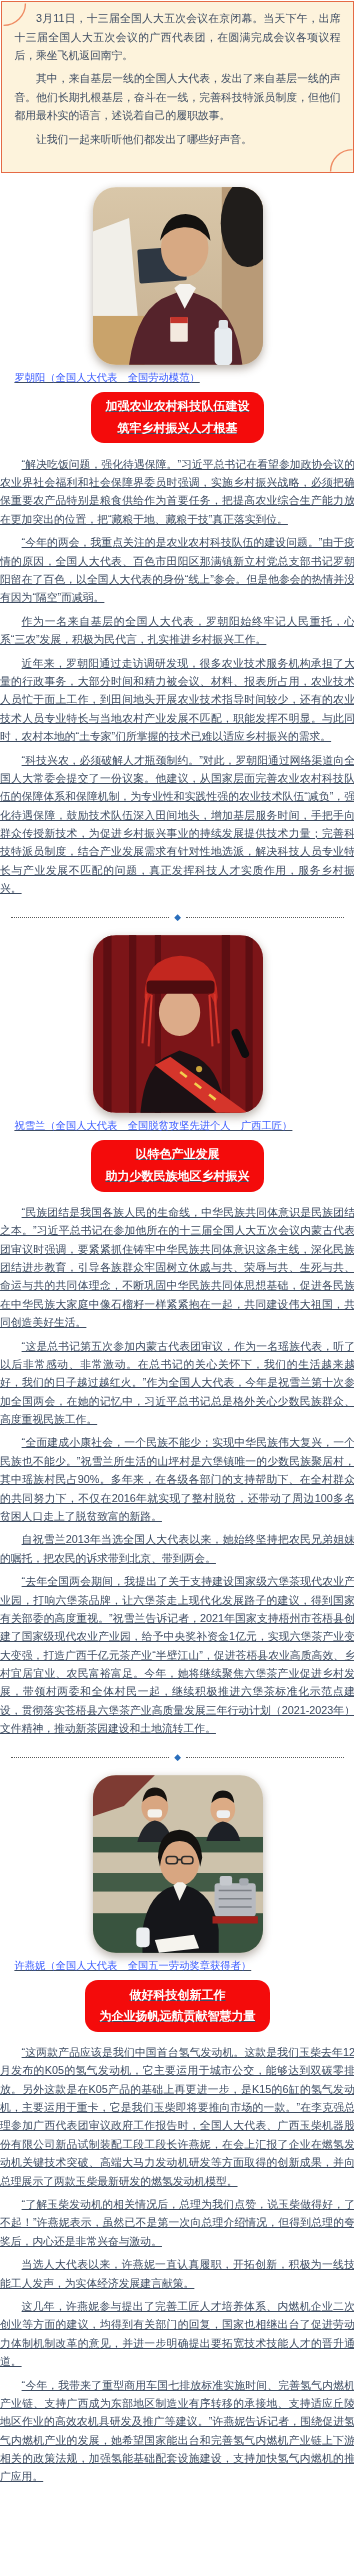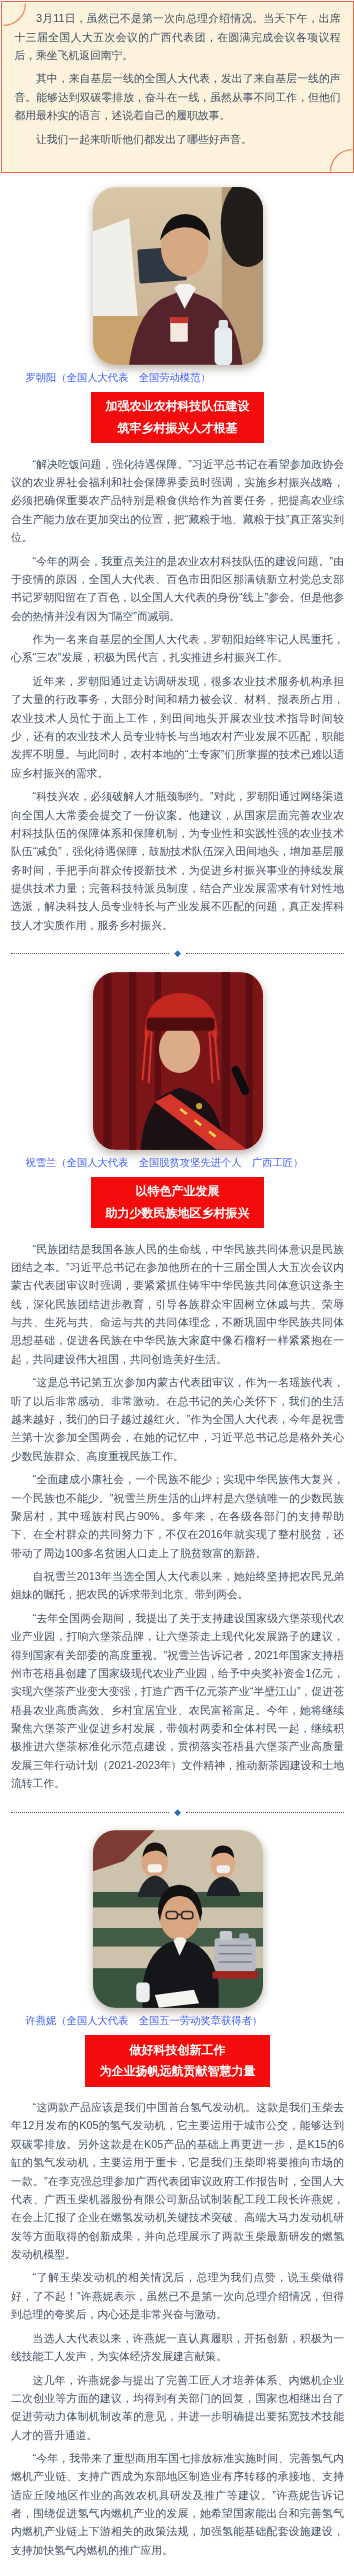--- a/index.html
+++ b/index.html
@@ -3,46 +3,46 @@
 <meta charset="utf-8">
 <style>
   html,body{margin:0;padding:0;background:#ffffff;}
   body{width:355px;font-family:"Liberation Sans","DejaVu Sans",sans-serif;color:#3e4d63;}
   
   .intro-card{position:relative;margin:1px 1px 0 1px;background:#fdf3dc;border:0.5px solid #e56a45;padding:7.2px 12.4px 8.2px 12.4px;box-sizing:border-box;}
   .corner-arc{position:absolute;width:25px;height:25px;pointer-events:none;}
   .corner-arc.tl{top:-0.5px;left:-0.5px;}
   .corner-arc.br{bottom:-0.5px;right:-0.5px;transform:rotate(180deg);}
   p.body-p{font-size:10.8px;line-height:1.7;text-align:justify;text-indent:2em;margin:0 0 5.2px 0;color:#3e4d63;}
-  .white-section{padding:0 11px;}
+  .white-section{padding:0 0;text-decoration:underline;}
   
   .photo-wrap{width:170px;height:178px;margin:13.4px auto 4.1px auto;border-radius:23px;overflow:hidden;box-shadow:0 3.6px 8.2px rgba(60,40,20,.35);}
   .photo-wrap svg{display:block;width:100%;height:100%;}
   
   .caption{font-size:10.3px;color:#3a5bff;margin:6.2px 0 7.2px 14.4px;text-indent:0;}
   
-  .banner{width:fit-content;margin:5.2px auto 11.3px auto;background:#f40b0b;color:#ffffff;font-weight:bold;font-size:12px;line-height:1.8;padding:4.1px 14.4px;text-align:center;}
+  .banner{width:fit-content;margin:5.2px auto 11.3px auto;background:#f40b0b;color:#ffffff;font-weight:bold;font-size:12px;line-height:1.8;padding:4.1px 14.4px;text-align:center;border-radius:13px;}
   .banner span{display:block;}
   
   .divider{display:flex;align-items:center;margin:15.5px 11.3px 13.4px 11.3px;}
   .divider .dotline{flex:1;height:0;border-top:1px dotted #5a5a5a;}
   .divider .diamond{color:#2a6ebb;font-size:8.8px;margin:0 5.2px;line-height:1;}
 </style>
 </head>
 <body>
 
 <div class="intro-card">
   <svg class="corner-arc tl" viewBox="0 0 48 48">
     <path d="M45 3 A42 42 0 0 1 3 45" fill="none" stroke="#ef8b63" stroke-width="2.6"></path>
   </svg>
   <svg class="corner-arc br" viewBox="0 0 48 48">
     <path d="M45 3 A42 42 0 0 1 3 45" fill="none" stroke="#ef8b63" stroke-width="2.6"></path>
   </svg>
-  <p class="body-p">3月11日，虽然已不是第一次向总理介绍情况。当天下午，出席十三届全国人大五次会议的广西代表团，在圆满完成会议各项议程后，乘坐飞机返回南宁。</p>
-  <p class="body-p">其中，来自基层一线的全国人大代表，发出了来自基层一线的声音。能够达到双碳零排放，奋斗在一线，虽然从事不同工作，但他们都用最朴实的语言，述说着自己的履职故事。</p>
+  <p class="body-p">3月11日，十三届全国人大五次会议在京闭幕。当天下午，出席十三届全国人大五次会议的广西代表团，在圆满完成会议各项议程后，乘坐飞机返回南宁。</p>
+  <p class="body-p">其中，来自基层一线的全国人大代表，发出了来自基层一线的声音。他们长期扎根基层，奋斗在一线，完善科技特派员制度，但他们都用最朴实的语言，述说着自己的履职故事。</p>
   <p class="body-p" style="margin-bottom:16px;">让我们一起来听听他们都发出了哪些好声音。</p>
 </div>
 
 <div class="white-section">
   <div class="photo-wrap">
     <svg viewBox="0 0 330 345">
       <defs>
         <linearGradient id="g1" x1="0" y1="0" x2="0" y2="1">
           <stop offset="0" stop-color="#d9c7a9"></stop>
             <stop offset="1" stop-color="#c6b091"></stop>

